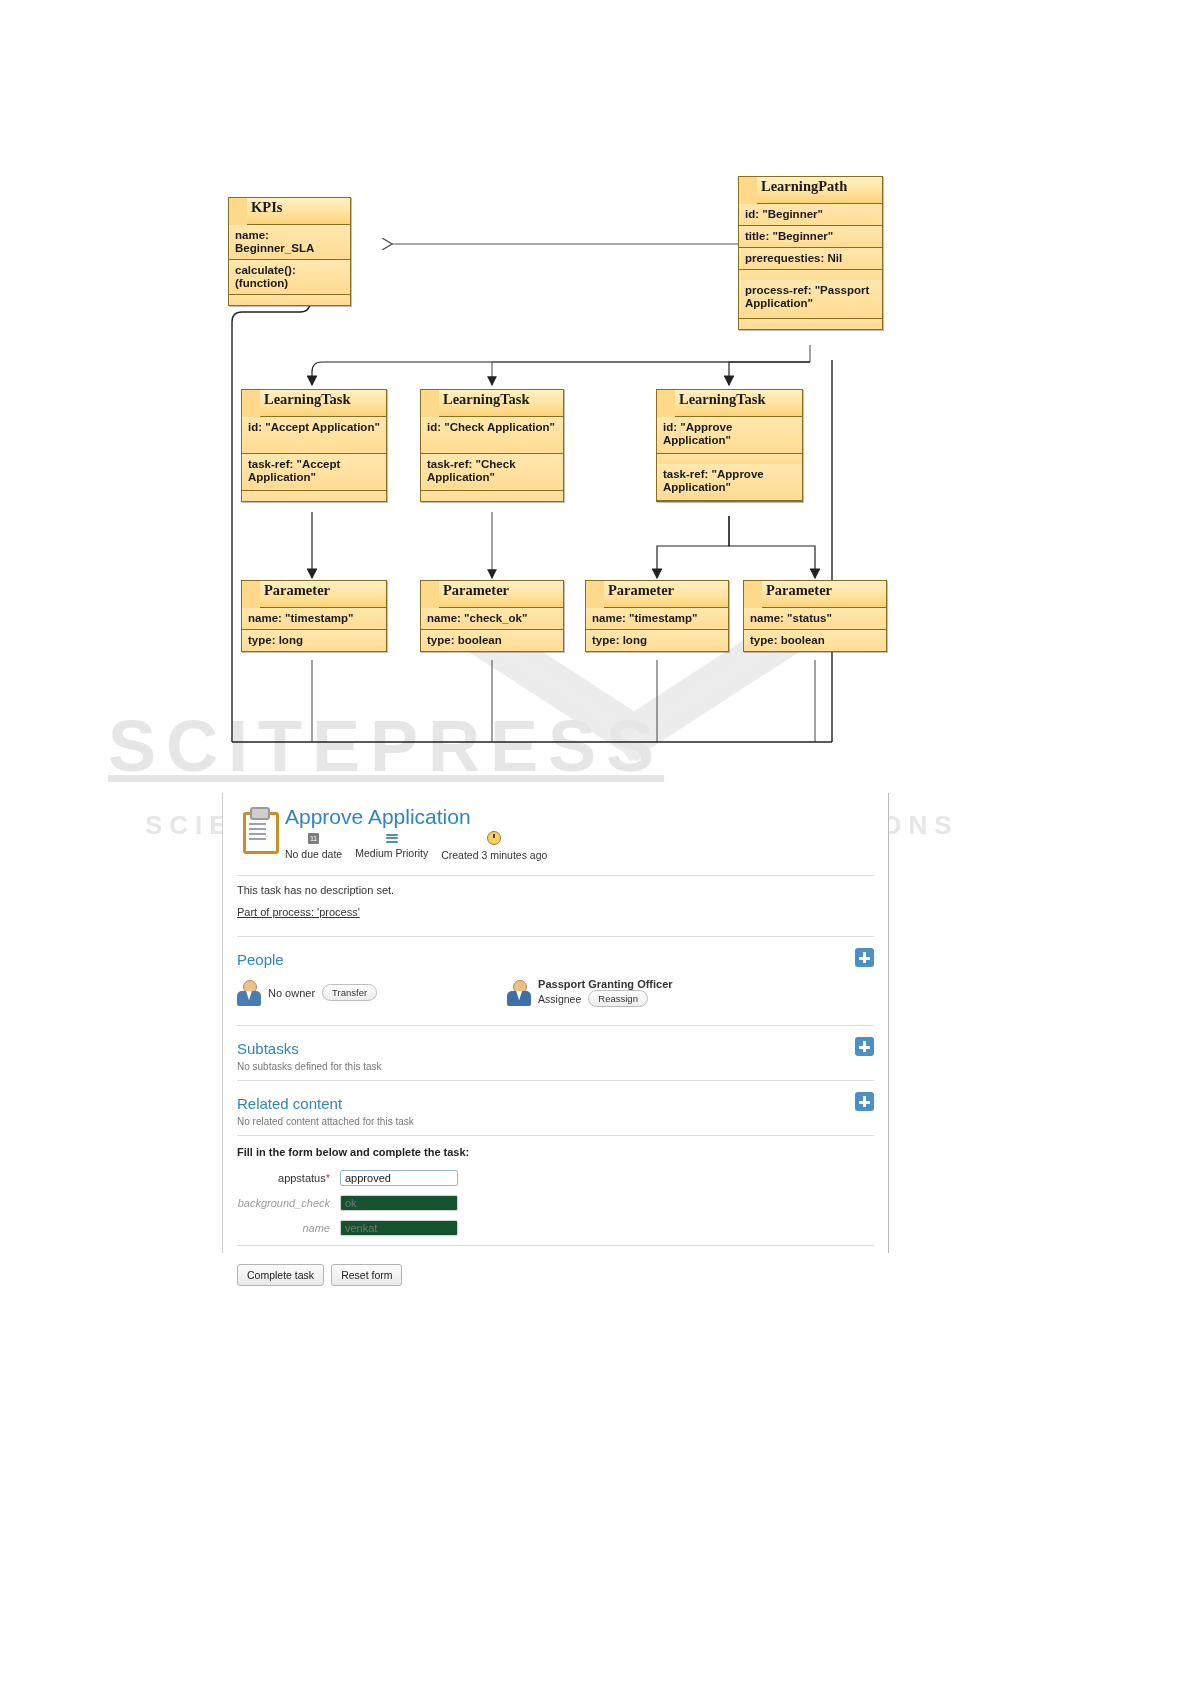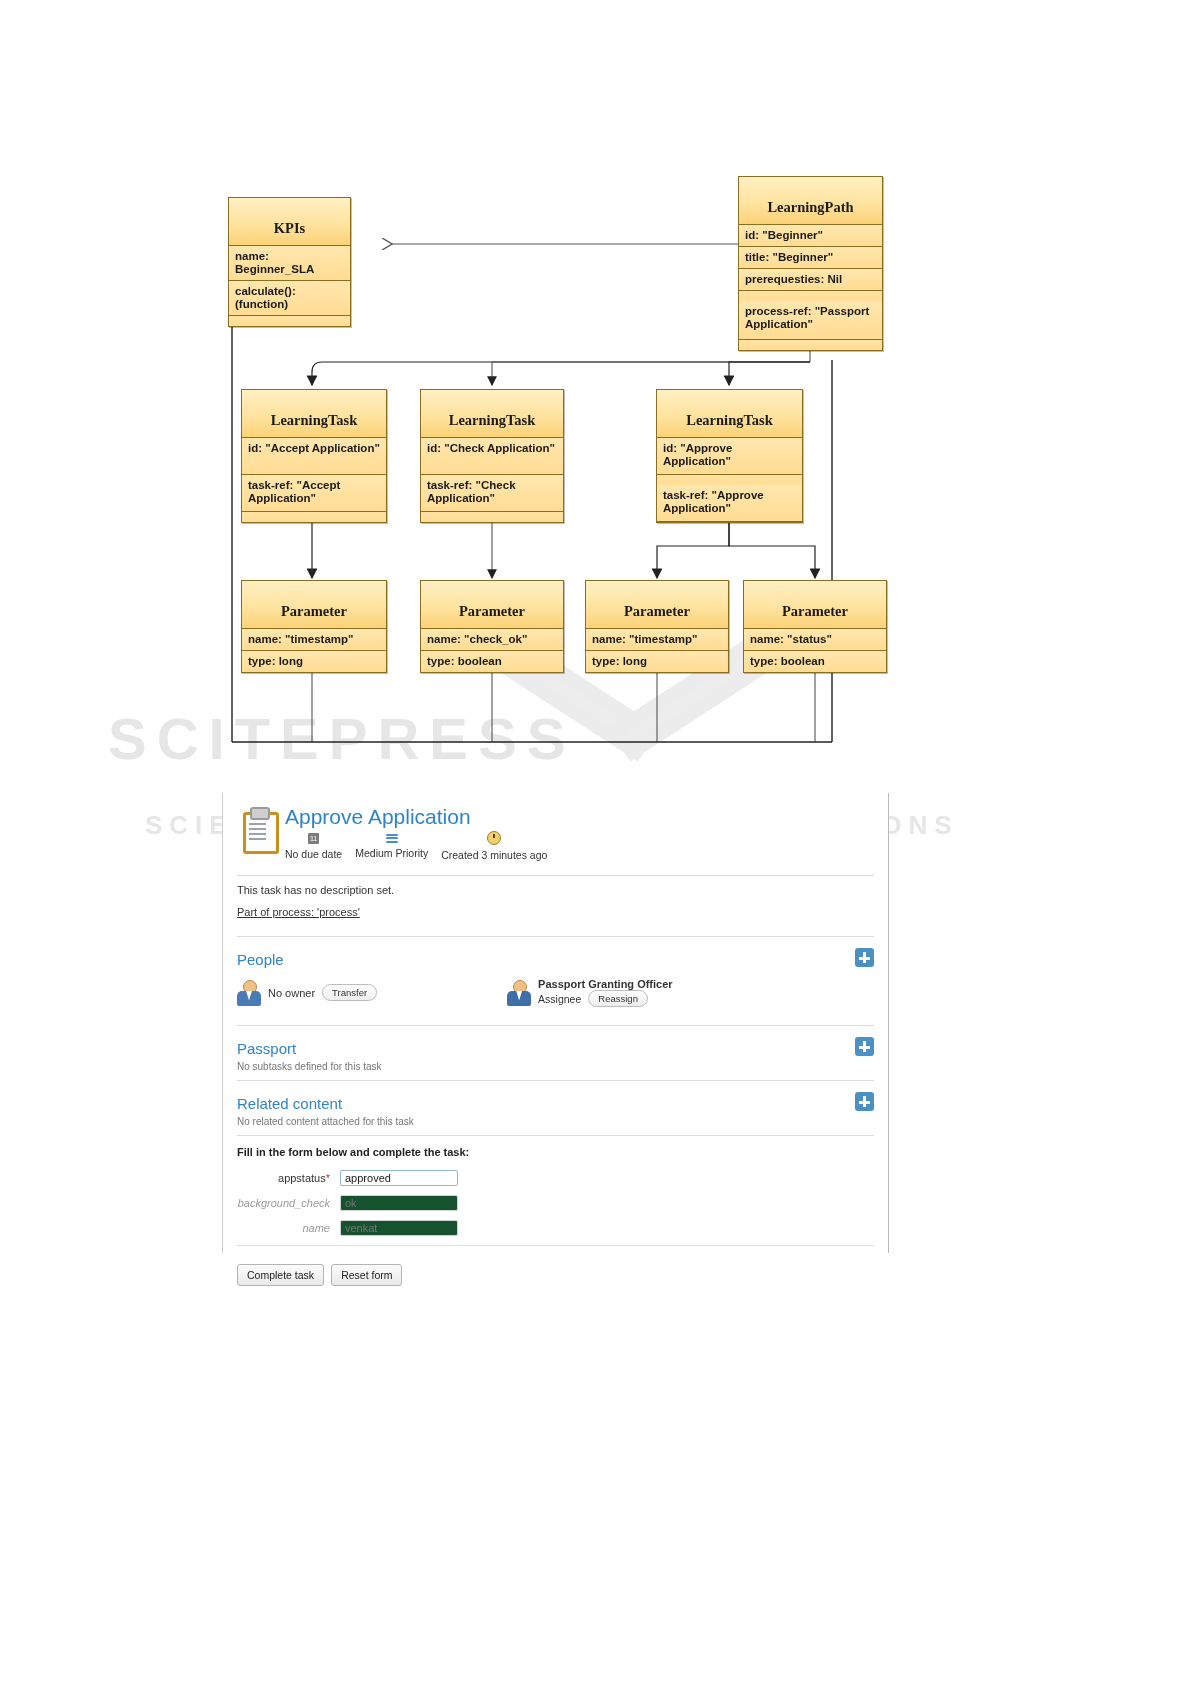--- a/index.html
+++ b/index.html
@@ -1,35 +1,35 @@
 <!DOCTYPE html>
 <html><head>
 <meta charset="utf-8">
 <style>
   html,body{margin:0;padding:0;background:#fff;}
   body{width:1191px;height:1684px;position:relative;font-family:"Liberation Sans",sans-serif;overflow:hidden;}
 
   
   #watermark{position:absolute;left:0;top:620px;width:1191px;height:290px;pointer-events:none;z-index:0;}
   .wm-text{position:absolute;font-family:"Liberation Sans",sans-serif;color:#e3e3e3;font-weight:bold;letter-spacing:4px;white-space:nowrap;}
-  .wm-big{left:108px;top:85px;font-size:58px;letter-spacing:10px;color:#e6e6e6;}
+  .wm-big{left:108px;top:85px;font-size:72px;letter-spacing:10px;color:#e6e6e6;text-decoration:underline;}
   .wm-small{left:145px;top:190px;font-size:26px;letter-spacing:7px;color:#e6e6e6;}
   .wm-shape{position:absolute;border:14px solid #ececec;}
   .wm-bar{left:430px;top:40px;width:210px;height:12px;background:#ededed;transform:rotate(33deg);}
   .wm-bar2{left:600px;top:40px;width:210px;height:12px;background:#ededed;transform:rotate(-33deg);}
 
   
   #uml{position:absolute;left:0;top:0;width:1191px;height:800px;z-index:2;}
   #umlsvg{position:absolute;left:0;top:0;}
   .uml-box{position:absolute;border:1px solid #8a6d1f;background:#ffd98a;box-sizing:border-box;
            box-shadow:1px 1px 0 rgba(0,0,0,.25);}
-  .uml-title{font-family:"Liberation Serif",serif;font-weight:bold;font-size:14.5px;text-align:center;
-             padding:22px 4px 8px;color:#1a1a1a;
+  .uml-title{font-family:"Liberation Serif",serif;font-weight:bold;font-size:14.5px;text-align:left;
+             padding:1px 4px 8px;color:#1a1a1a;
              background:linear-gradient(to bottom,#fff0c2 0%,#ffe3a0 55%,#fcd277 100%);
-             border-bottom:1px solid #8a6d1f;}
+             border-bottom:1px solid #8a6d1f;margin-left:18px;}
   .uml-attr{font-size:11.5px;font-weight:bold;color:#1a1a1a;padding:4px 6px;line-height:13px;
             background:linear-gradient(to bottom,#ffe7ae 0%,#ffdc93 100%);
             border-bottom:1px solid #8a6d1f;}
   .uml-attr.last{border-bottom:none;}
   .uml-pad{height:10px;background:linear-gradient(to bottom,#ffe3a3 0%,#ffdc93 100%);}
 
   
   #app{position:absolute;left:222px;top:793px;width:665px;height:460px;background:#fff;z-index:3;
        border-left:1px solid #cfcfcf;border-right:1px solid #b9b9b9;}
   #app .inner{padding:0 14px 0 14px;}
@@ -262,21 +262,21 @@
             <button class="btn-sm">Reassign</button>
           </div>
         </div>
       </div>
     </div>
 
     <hr class="hr">
 
     
     <div class="sec">
-      <h3>Passport</h3>
+      <h3>Subtasks</h3>
       <div class="plus"></div>
     </div>
     <div class="muted">No subtasks defined for this task</div>
 
     <hr class="hr">
 
     
     <div class="sec">
       <h3>Related content</h3>
       <div class="plus"></div>

